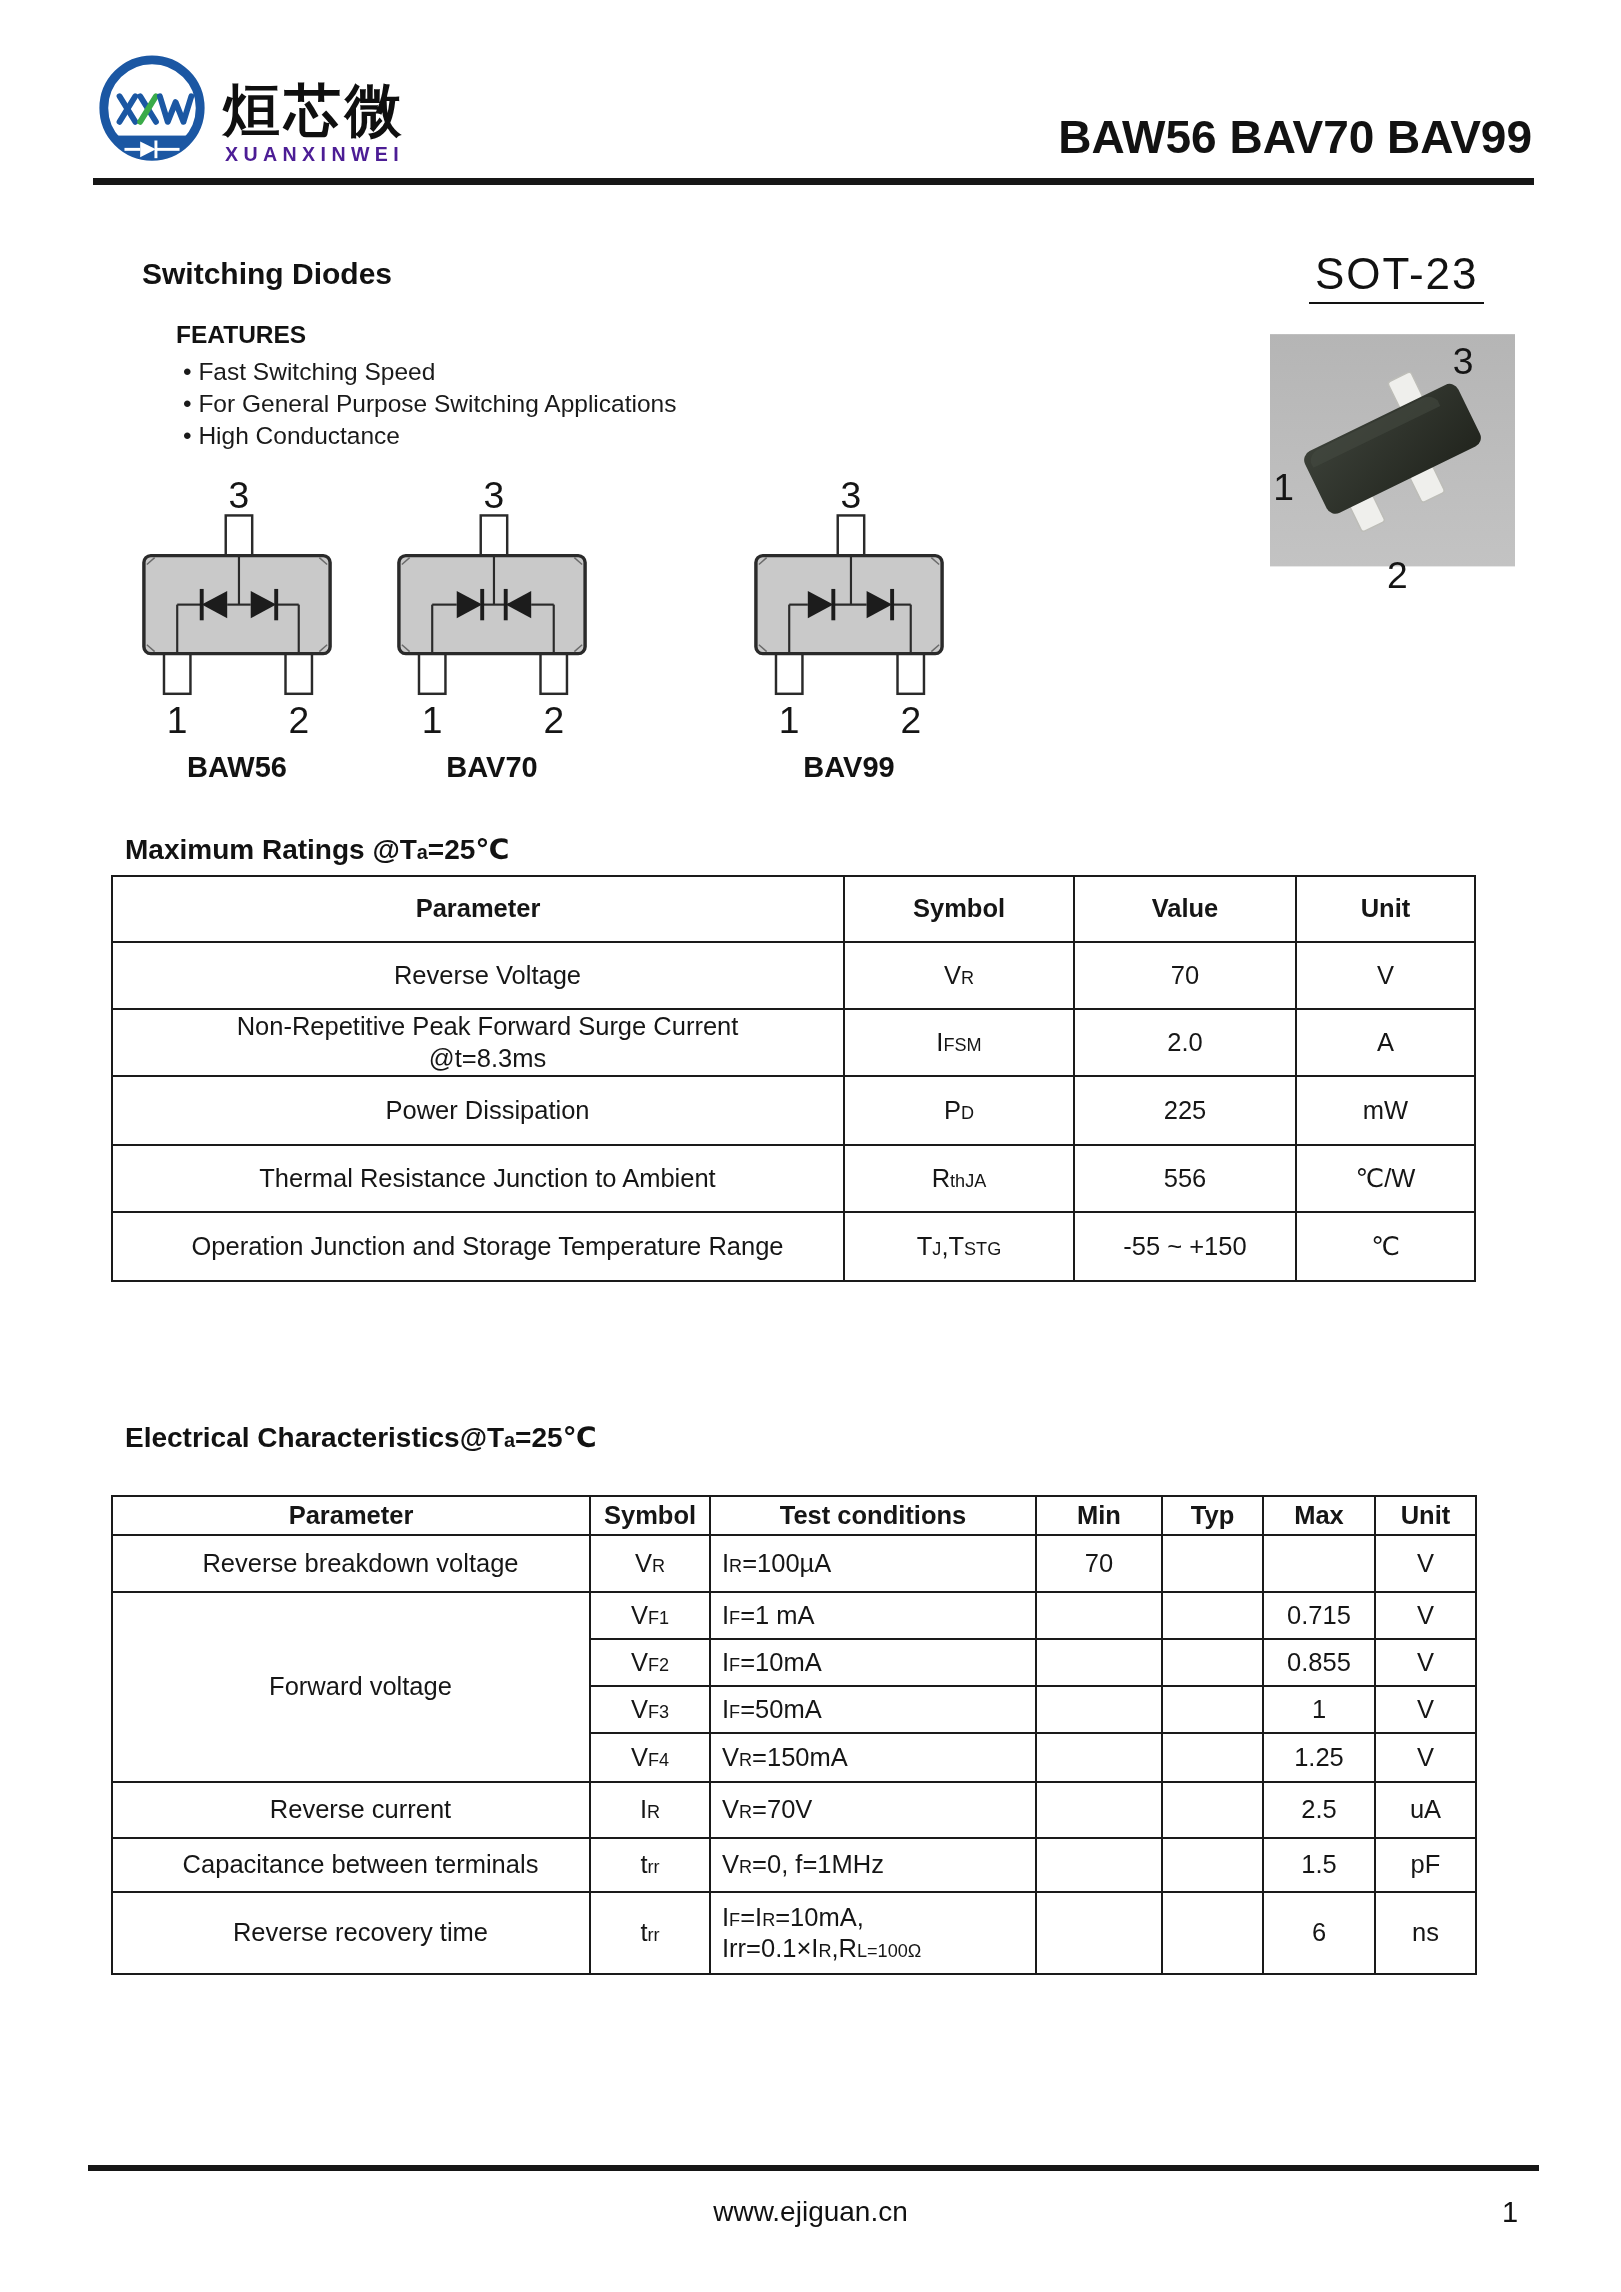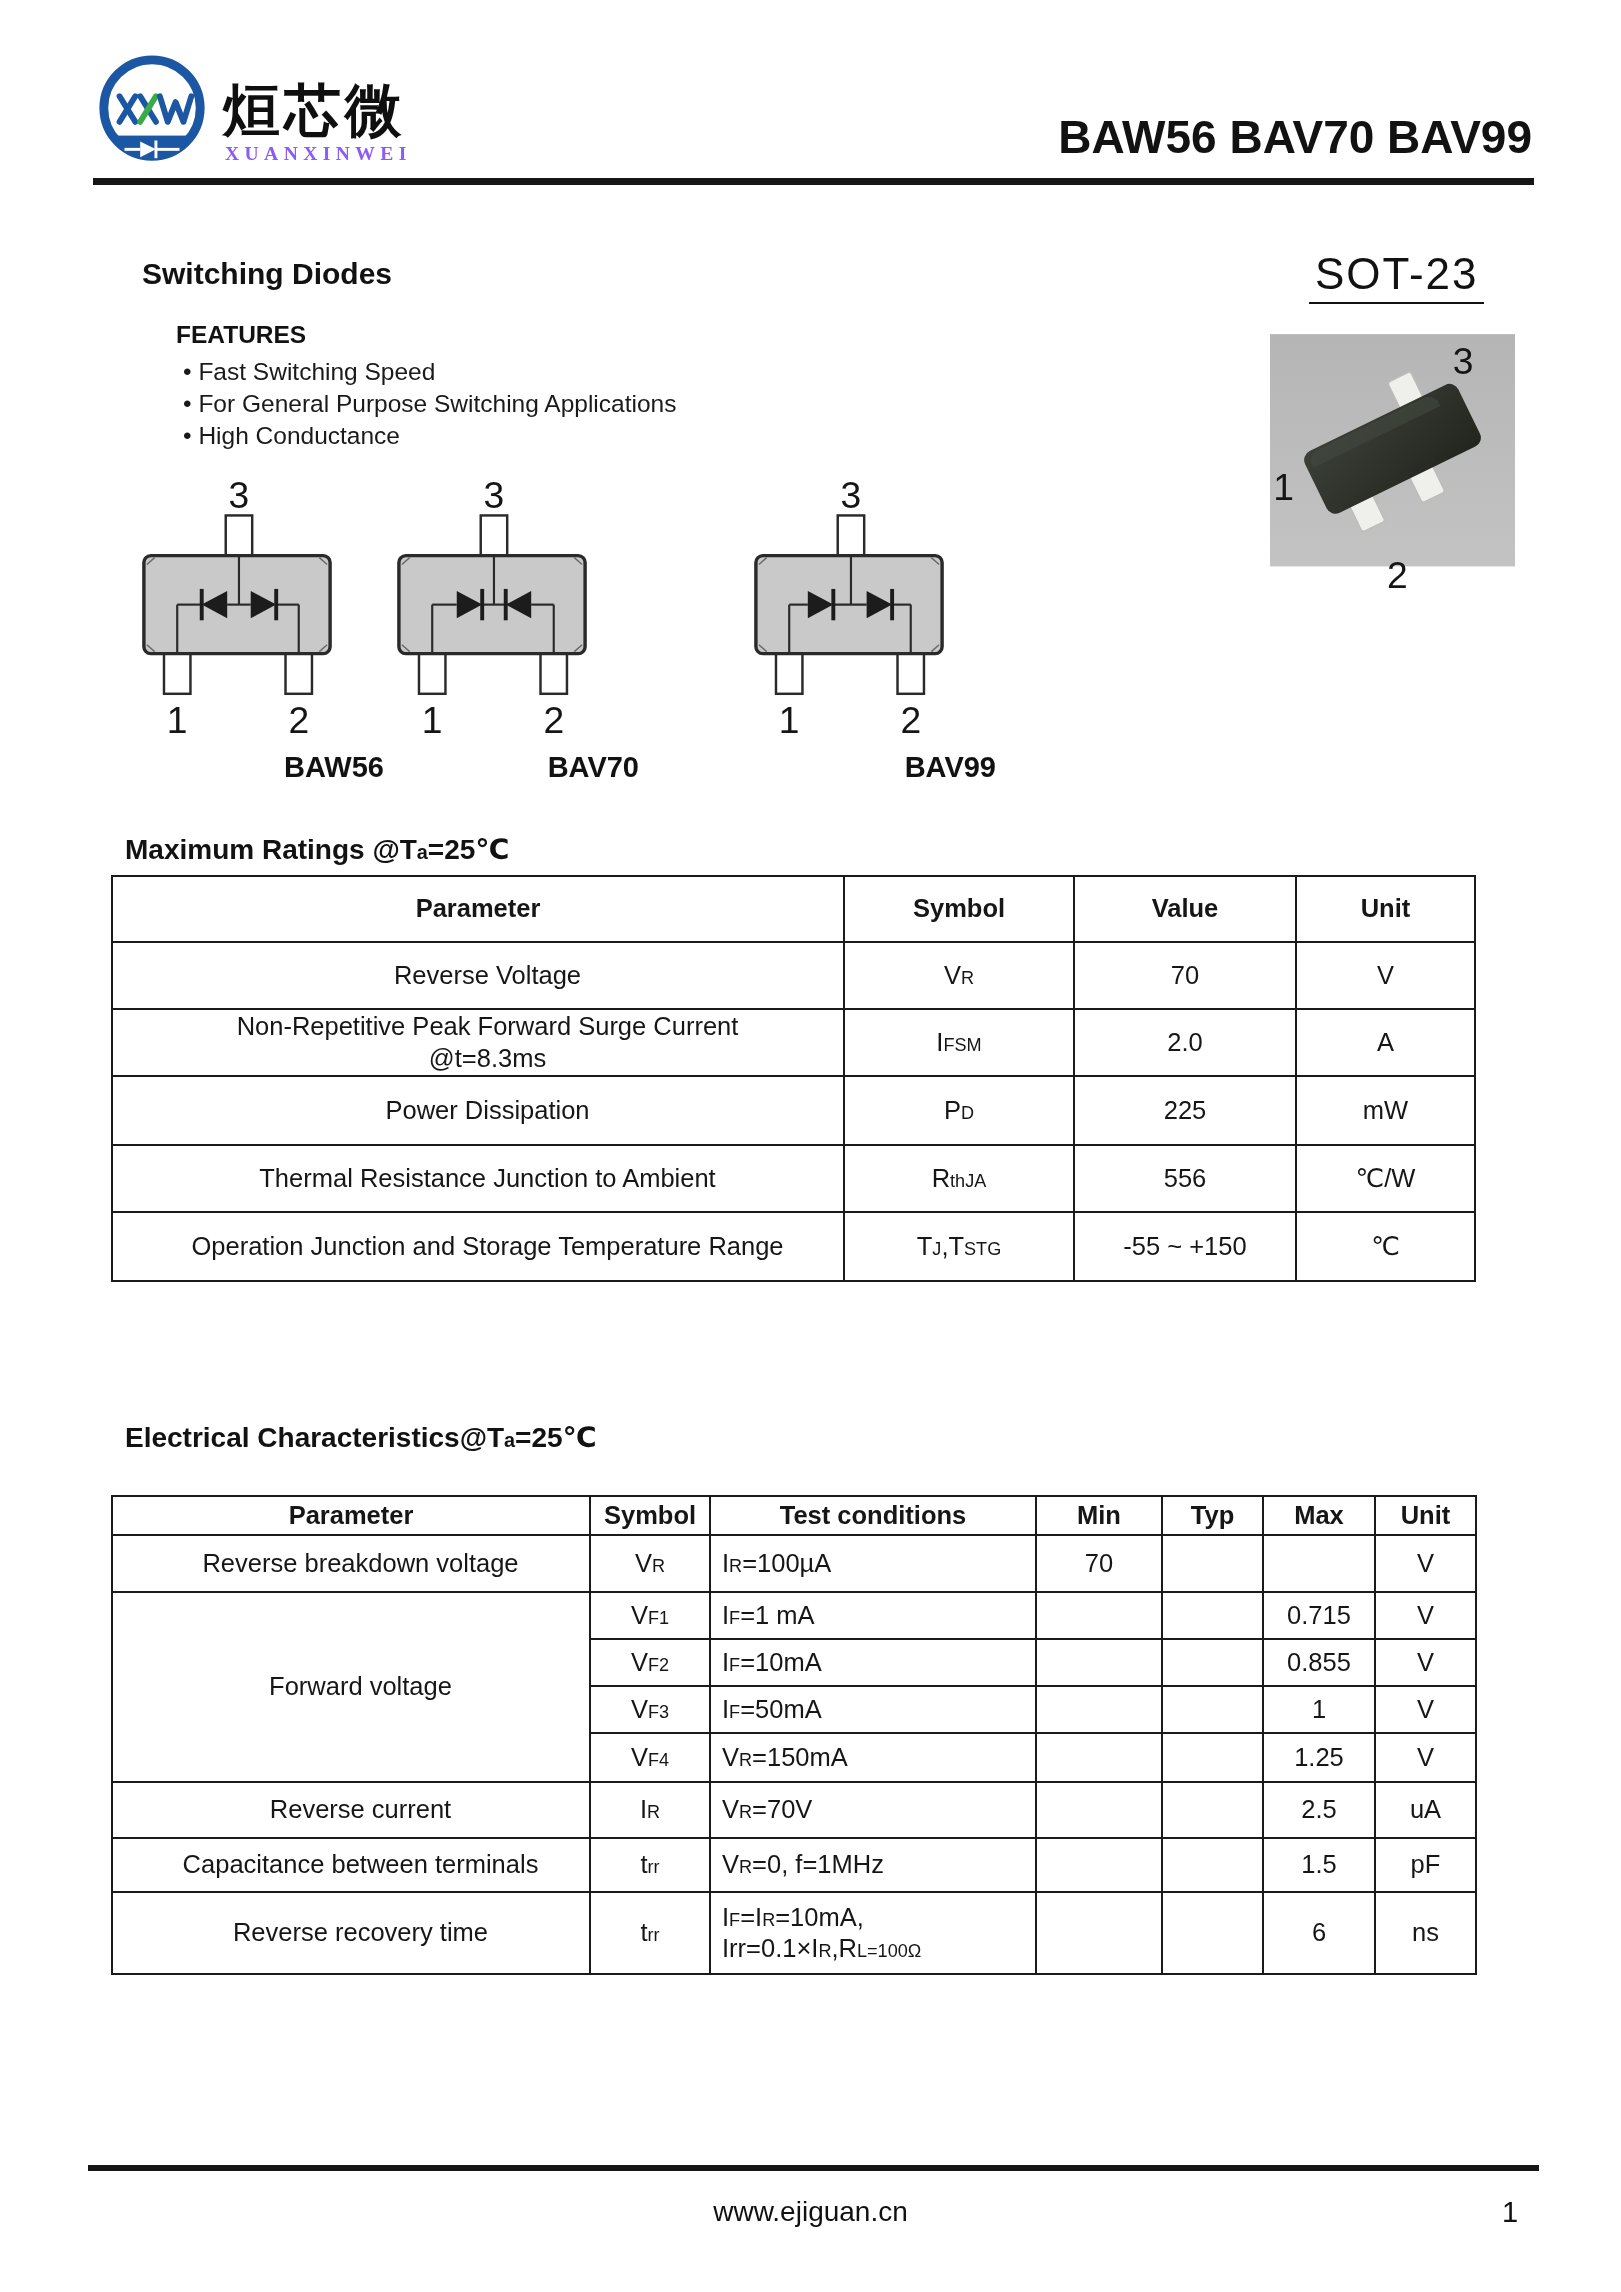--- a/index.html
+++ b/index.html
@@ -4,41 +4,41 @@
 <style>
   html,body{margin:0;padding:0;background:#e8e8e8;}
   #page{
     position:relative;width:1621px;height:2293px;background:#ffffff;margin:0 auto;
     font-family:"Liberation Sans","DejaVu Sans",sans-serif;color:#141414;overflow:hidden;
   }
   .abs{position:absolute;}
   .sub{font-size:71%;}
   
   .brand-cn{font-size:57px;font-weight:bold;letter-spacing:3.9px;color:#0f0f0f;}
-  .brand-en{font-size:19.6px;letter-spacing:5.4px;color:#8b5cf6;font-weight:bold;font-family:Liberation Serif, serif;}
+  .brand-en{font-size:19.6px;letter-spacing:5.4px;color:#4c1d95;font-weight:bold;}
   .doc-title{font-size:46px;font-weight:bold;color:#121212;white-space:nowrap;}
   .rule{background:#161616;}
   
   .h1{font-size:30px;font-weight:bold;color:#121212;}
   .h2{font-size:28px;font-weight:bold;color:#121212;}
   .pkg-label{font-size:44px;color:#121212;border-bottom:2.9px solid #121212;padding:0 5.9px 2.9px 5.9px;letter-spacing:2px;}
   
   .feat-title{font-size:24.5px;font-weight:bold;color:#121212;margin:0 0 5.9px 0;}
   .feat-list{list-style:none;margin:7px;padding:0;font-size:24.5px;color:#1a1a1a;}
   .feat-list li{line-height:32px;}
   .feat-list li::before{content:"• ";}
   
   .dtable table{width:100%;border-collapse:collapse;table-layout:fixed;border:2.9px solid #1a1a1a;}
   .dtable td,.dtable th{border:2px solid #1a1a1a;font-size:25.5px;color:#161616;vertical-align:middle;line-height:1.22;padding:0;}
   .dtable th{font-weight:bold;text-align:center;border-bottom:2.9px solid #1a1a1a;}
   .dtable .param{text-align:center;padding-left:19px;}
   .dtable .cond{text-align:left;padding-left:11px;}
   .dtable .c{text-align:center;border-radius:31px;}
   
-  .dname{font-size:29px;font-weight:bold;text-align:right;color:#121212;}
+  .dname{font-size:29px;font-weight:bold;text-align:center;color:#121212;}
   
   .footer-site{font-size:28px;color:#111;text-align:center;width:100%;}
   .footer-page{font-size:29px;color:#111;}
 </style>
 </head>
 <body>
 
 <div id="page">
 
   <div class="abs" style="left:93px;top:51px;width:118px;height:120px;">

